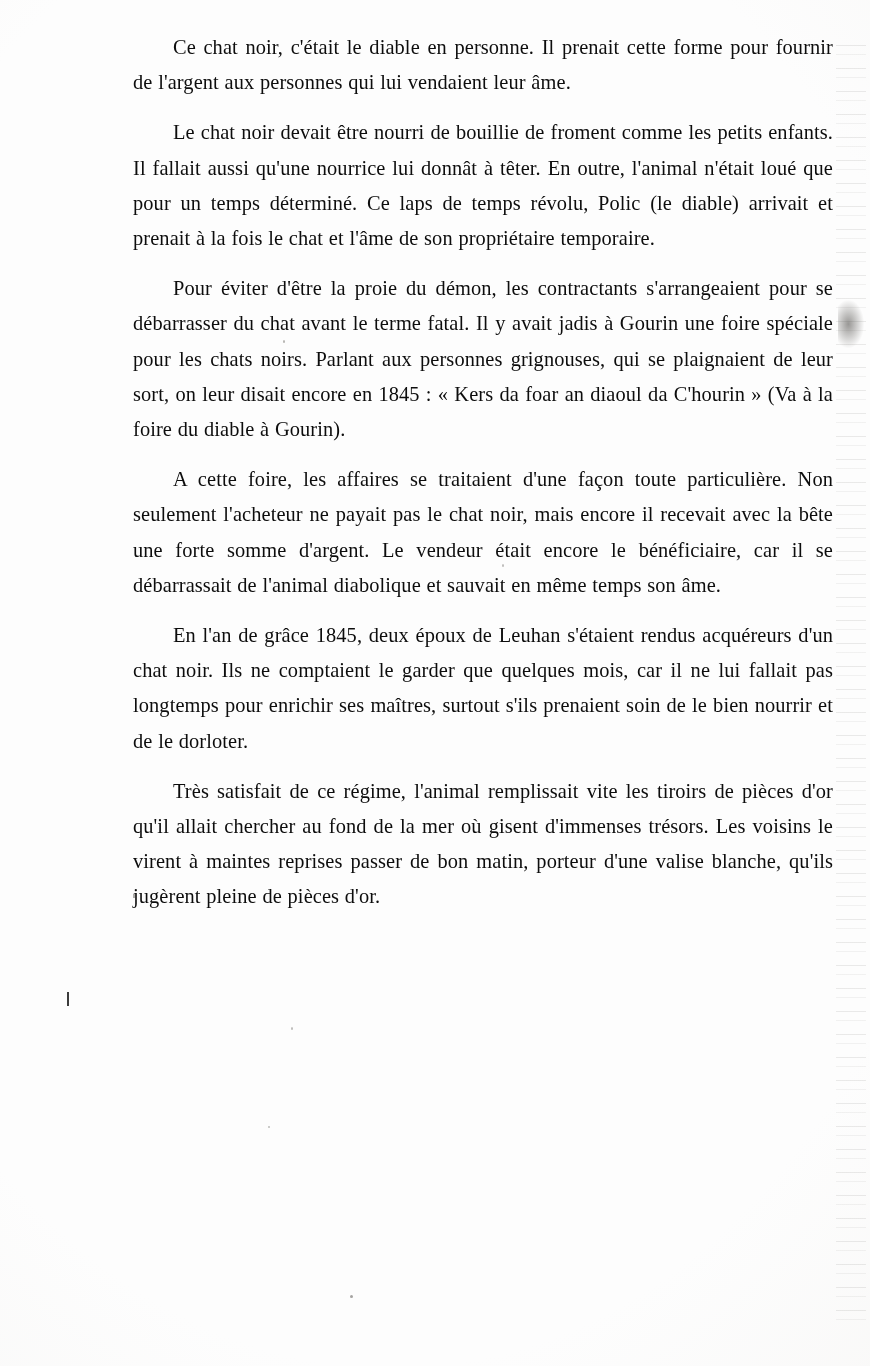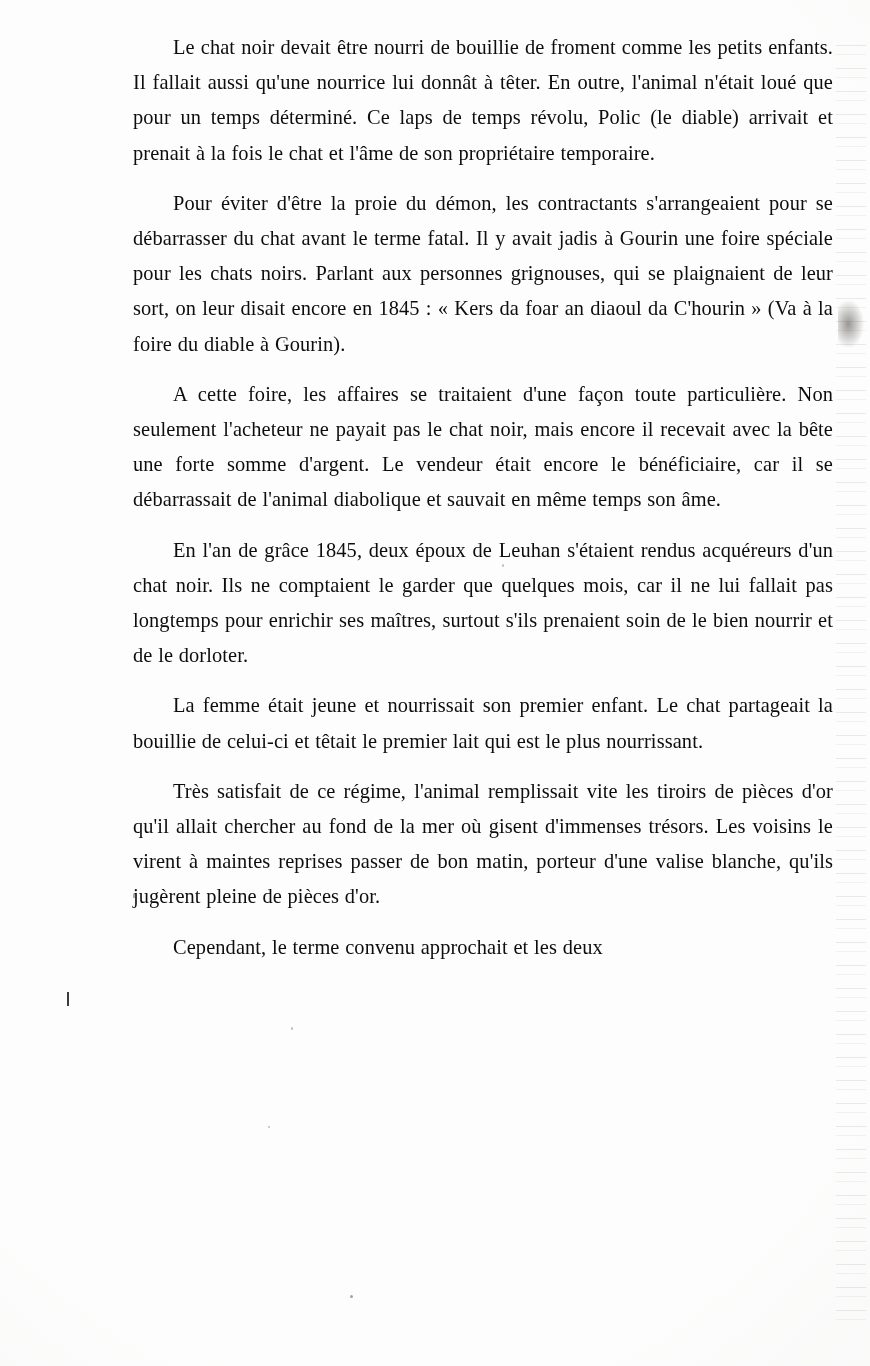--- a/index.html
+++ b/index.html
@@ -126,27 +126,26 @@
 </style>
 </head>
 <body>
 
 <div class="page">
 
   <div class="paper-tone"></div>
 
   <div class="clip-right">
     <div class="text-column">
+      <p class="para">Ce chat noir, c'était le diable en personne. Il prenait cette forme pour fournir de l'argent aux personnes qui lui vendaient leur âme.</p>
       <p class="para">Le chat noir devait être nourri de bouillie de froment comme les petits enfants. Il fallait aussi qu'une nourrice lui donnât à têter. En outre, l'animal n'était loué que pour un temps déterminé. Ce laps de temps révolu, Polic (le diable) arrivait et prenait à la fois le chat et l'âme de son propriétaire temporaire.</p>
       <p class="para">Pour éviter d'être la proie du démon, les contractants s'arrangeaient pour se débarrasser du chat avant le terme fatal. Il y avait jadis à Gourin une foire spéciale pour les chats noirs. Parlant aux personnes grignouses, qui se plaignaient de leur sort, on leur disait encore en 1845 : « Kers da foar an diaoul da C'hourin » (Va à la foire du diable à Gourin).</p>
       <p class="para">A cette foire, les affaires se traitaient d'une façon toute particulière. Non seulement l'acheteur ne payait pas le chat noir, mais encore il recevait avec la bête une forte somme d'argent. Le vendeur était encore le bénéficiaire, car il se débarrassait de l'animal diabolique et sauvait en même temps son âme.</p>
       <p class="para">En l'an de grâce 1845, deux époux de Leuhan s'étaient rendus acquéreurs d'un chat noir. Ils ne comptaient le garder que quelques mois, car il ne lui fallait pas longtemps pour enrichir ses maîtres, surtout s'ils prenaient soin de le bien nourrir et de le dorloter.</p>
-      <p class="para">La femme était jeune et nourrissait son premier enfant. Le chat partageait la bouillie de celui-ci et têtait le premier lait qui est le plus nourrissant.</p>
       <p class="para">Très satisfait de ce régime, l'animal remplissait vite les tiroirs de pièces d'or qu'il allait chercher au fond de la mer où gisent d'immenses trésors. Les voisins le virent à maintes reprises passer de bon matin, porteur d'une valise blanche, qu'ils jugèrent pleine de pièces d'or.</p>
-      <p class="para">Cependant, le terme convenu approchait et les deux</p>
     </div>
   </div>
 
   <div class="edge-noise"></div>
   <div class="edge-smudge"></div>
   <div class="tick-mark"></div>
   <div class="speck dot-a"></div>
   <div class="speck dot-b"></div>
   <div class="speck dot-c"></div>
   <div class="speck dot-d"></div>

